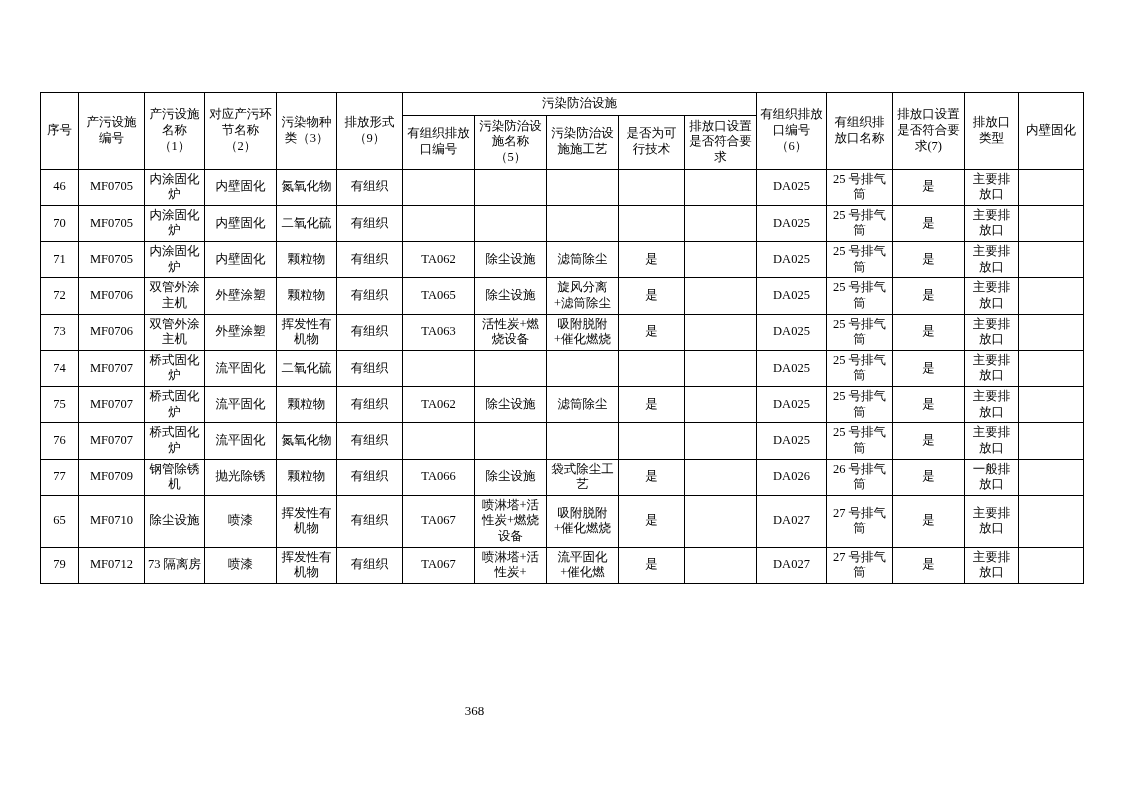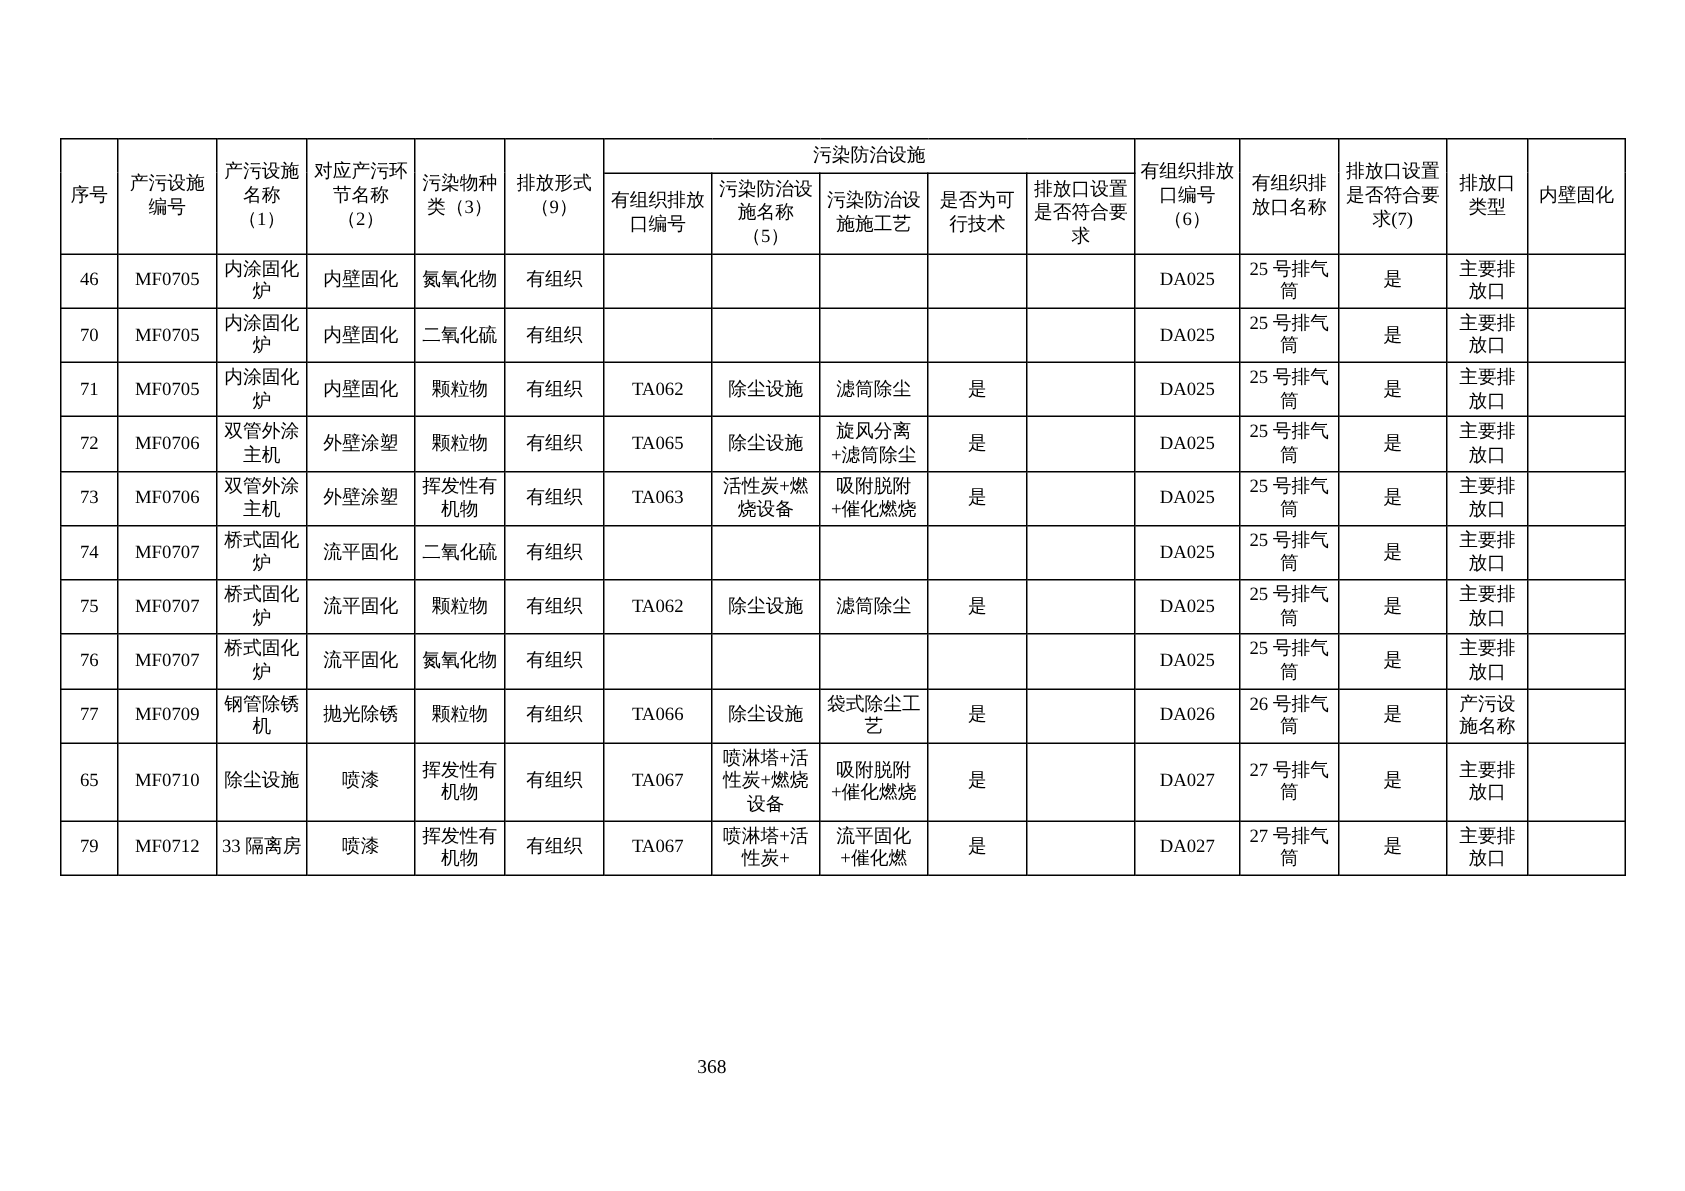--- a/index.html
+++ b/index.html
@@ -277,21 +277,21 @@
             <td class="body-cell">颗粒物</td>
             <td class="body-cell">有组织</td>
             <td class="body-cell">TA066</td>
             <td class="body-cell">除尘设施</td>
             <td class="body-cell">袋式除尘工艺</td>
             <td class="body-cell">是</td>
             <td class="body-cell"></td>
             <td class="body-cell">DA026</td>
             <td class="body-cell">26 号排气筒</td>
             <td class="body-cell">是</td>
-            <td class="body-cell">产污设施名称</td>
+            <td class="body-cell">一般排放口</td>
             <td class="body-cell"></td>
           </tr>
           <tr>
             <td class="body-cell">65</td>
             <td class="body-cell">MF0710</td>
             <td class="body-cell">除尘设施</td>
             <td class="body-cell">喷漆</td>
             <td class="body-cell">挥发性有机物</td>
             <td class="body-cell">有组织</td>
             <td class="body-cell">TA067</td>
@@ -301,21 +301,21 @@
             <td class="body-cell"></td>
             <td class="body-cell">DA027</td>
             <td class="body-cell">27 号排气筒</td>
             <td class="body-cell">是</td>
             <td class="body-cell">主要排放口</td>
             <td class="body-cell"></td>
           </tr>
           <tr>
             <td class="body-cell">79</td>
             <td class="body-cell">MF0712</td>
-            <td class="body-cell">33 隔离房</td>
+            <td class="body-cell">73 隔离房</td>
             <td class="body-cell">喷漆</td>
             <td class="body-cell">挥发性有机物</td>
             <td class="body-cell">有组织</td>
             <td class="body-cell">TA067</td>
             <td class="body-cell">喷淋塔+活性炭+</td>
             <td class="body-cell">流平固化+催化燃</td>
             <td class="body-cell">是</td>
             <td class="body-cell"></td>
             <td class="body-cell">DA027</td>
             <td class="body-cell">27 号排气筒</td>

